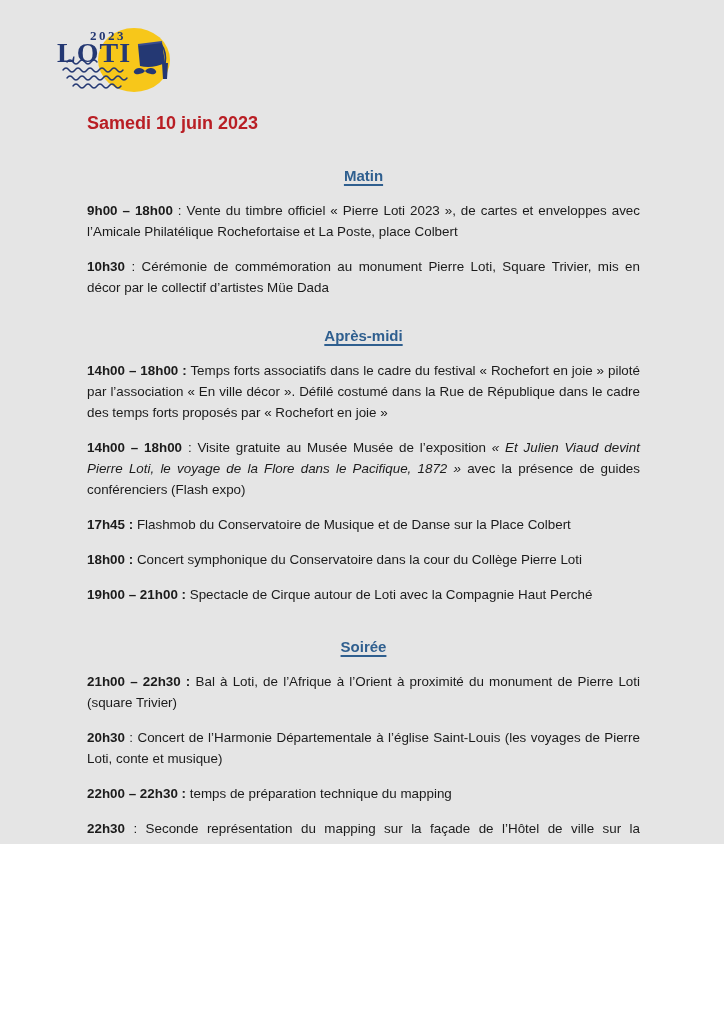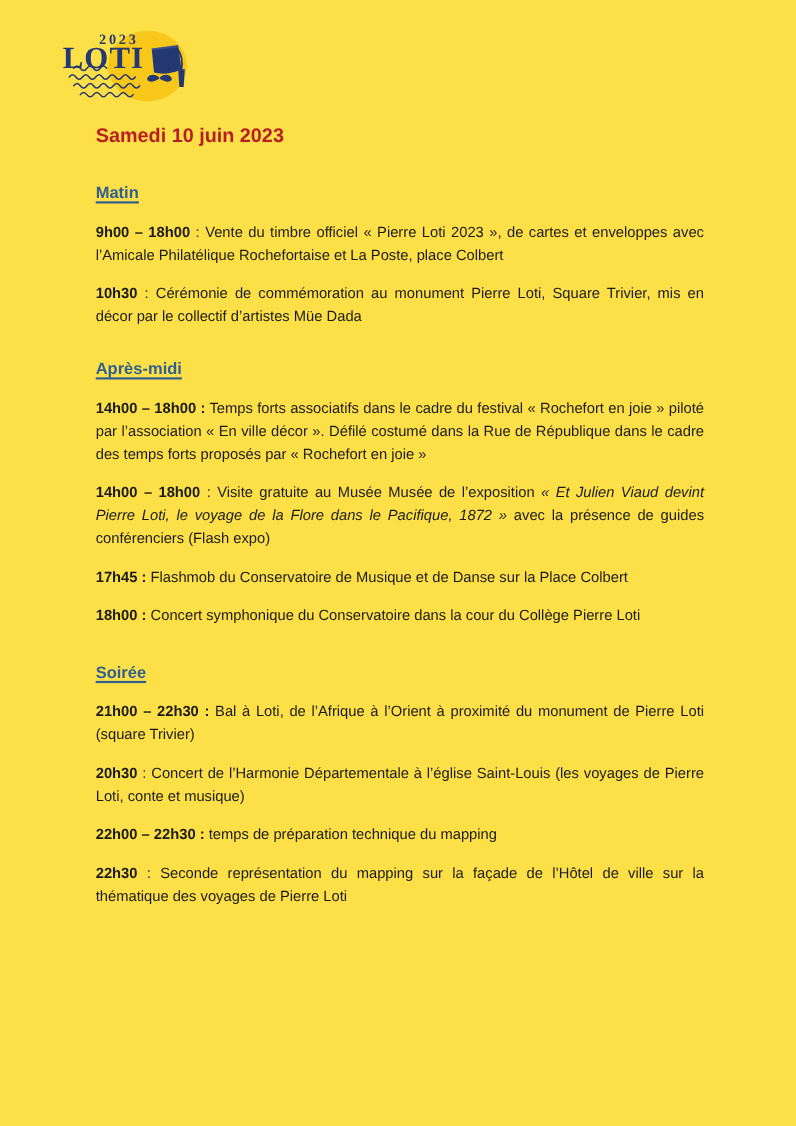--- a/index.html
+++ b/index.html
@@ -1,20 +1,20 @@
 <!DOCTYPE html>
 <html style="--accent-red: #B91E24; --accent-blue: #2F5F8F; --logo-navy: #243873;"><head>
 <meta charset="utf-8">
 <style>
   html, body { margin: 0; padding: 0; background: #ffffff; }
   .page {
     position: relative;
     width: 724px;
-    height: 1024px;
-    background: #fde047;
+    height: 844px;
+    background: #e5e5e5;
     overflow: hidden;
     font-family: "Liberation Sans", sans-serif;
     color: #1b1b1b;
   }
   .logo {
     position: absolute;
     left: 55px;
     top: 14px;
     width: 130px;
     height: 85px;
@@ -34,20 +34,21 @@
   }
   h2.section-heading {
     margin: 32px 0 0 0;
     font-size: 15px;
     line-height: 20px;
     font-weight: 700;
     color: var(--accent-blue, #2F5F8F);
     text-decoration: underline;
     text-decoration-thickness: 1.5px;
     text-underline-offset: 3px;
+    text-align: center;
   }
   #sections > section:nth-child(2) > h2.section-heading { margin-top: 28px; }
   #sections > section:nth-child(3) > h2.section-heading { }
   p.event {
     margin: 14px 0 0 0;
     font-size: 13.4px;
     line-height: 21px;
     text-align: justify;
     color: #1b1b1b;
   }
@@ -92,20 +93,21 @@
           <h2 class="section-heading">Matin</h2>
           <p class="event"><span class="b">9h00 – 18h00</span><span class="n"> : Vente du timbre officiel « Pierre Loti 2023 », de cartes et enveloppes avec l’Amicale Philatélique Rochefortaise et La Poste, place Colbert</span></p>
           <p class="event"><span class="b">10h30</span><span class="n"> : Cérémonie de commémoration au monument Pierre Loti, Square Trivier, mis en décor par le collectif d’artistes Müe Dada</span></p>
         </section>
         <section class="day-section">
           <h2 class="section-heading">Après-midi</h2>
           <p class="event"><span class="b">14h00 – 18h00 :</span><span class="n"> Temps forts associatifs dans le cadre du festival « Rochefort en joie » piloté par l’association « En ville décor ». Défilé costumé dans la Rue de République dans le cadre des temps forts proposés par « Rochefort en joie »</span></p>
           <p class="event"><span class="b">14h00 – 18h00</span><span class="n"> : Visite gratuite au Musée Musée de l’exposition </span><span class="i">« Et Julien Viaud devint Pierre Loti, le voyage de la Flore dans le Pacifique, 1872 »</span><span class="n"> avec la présence de guides conférenciers (Flash expo)</span></p>
           <p class="event"><span class="b">17h45 :</span><span class="n"> Flashmob du Conservatoire de Musique et de Danse sur la Place Colbert</span></p>
           <p class="event"><span class="b">18h00 :</span><span class="n"> Concert symphonique du Conservatoire dans la cour du Collège Pierre Loti</span></p>
+          <p class="event"><span class="b">19h00 – 21h00 :</span><span class="n"> Spectacle de Cirque autour de Loti avec la Compagnie Haut Perché</span></p>
         </section>
         <section class="day-section">
           <h2 class="section-heading">Soirée</h2>
           <p class="event"><span class="b">21h00 – 22h30 :</span><span class="n"> Bal à Loti, de l’Afrique à l’Orient à proximité du monument de Pierre Loti (square Trivier)</span></p>
           <p class="event"><span class="b">20h30</span><span class="n"> : Concert de l’Harmonie Départementale à l’église Saint-Louis (les voyages de Pierre Loti, conte et musique)</span></p>
           <p class="event"><span class="b">22h00 – 22h30 :</span><span class="n"> temps de préparation technique du mapping</span></p>
           <p class="event"><span class="b">22h30</span><span class="n"> : Seconde représentation du mapping sur la façade de l’Hôtel de ville sur la thématique des voyages de Pierre Loti</span></p>
         </section>
       </div>
   </div>

